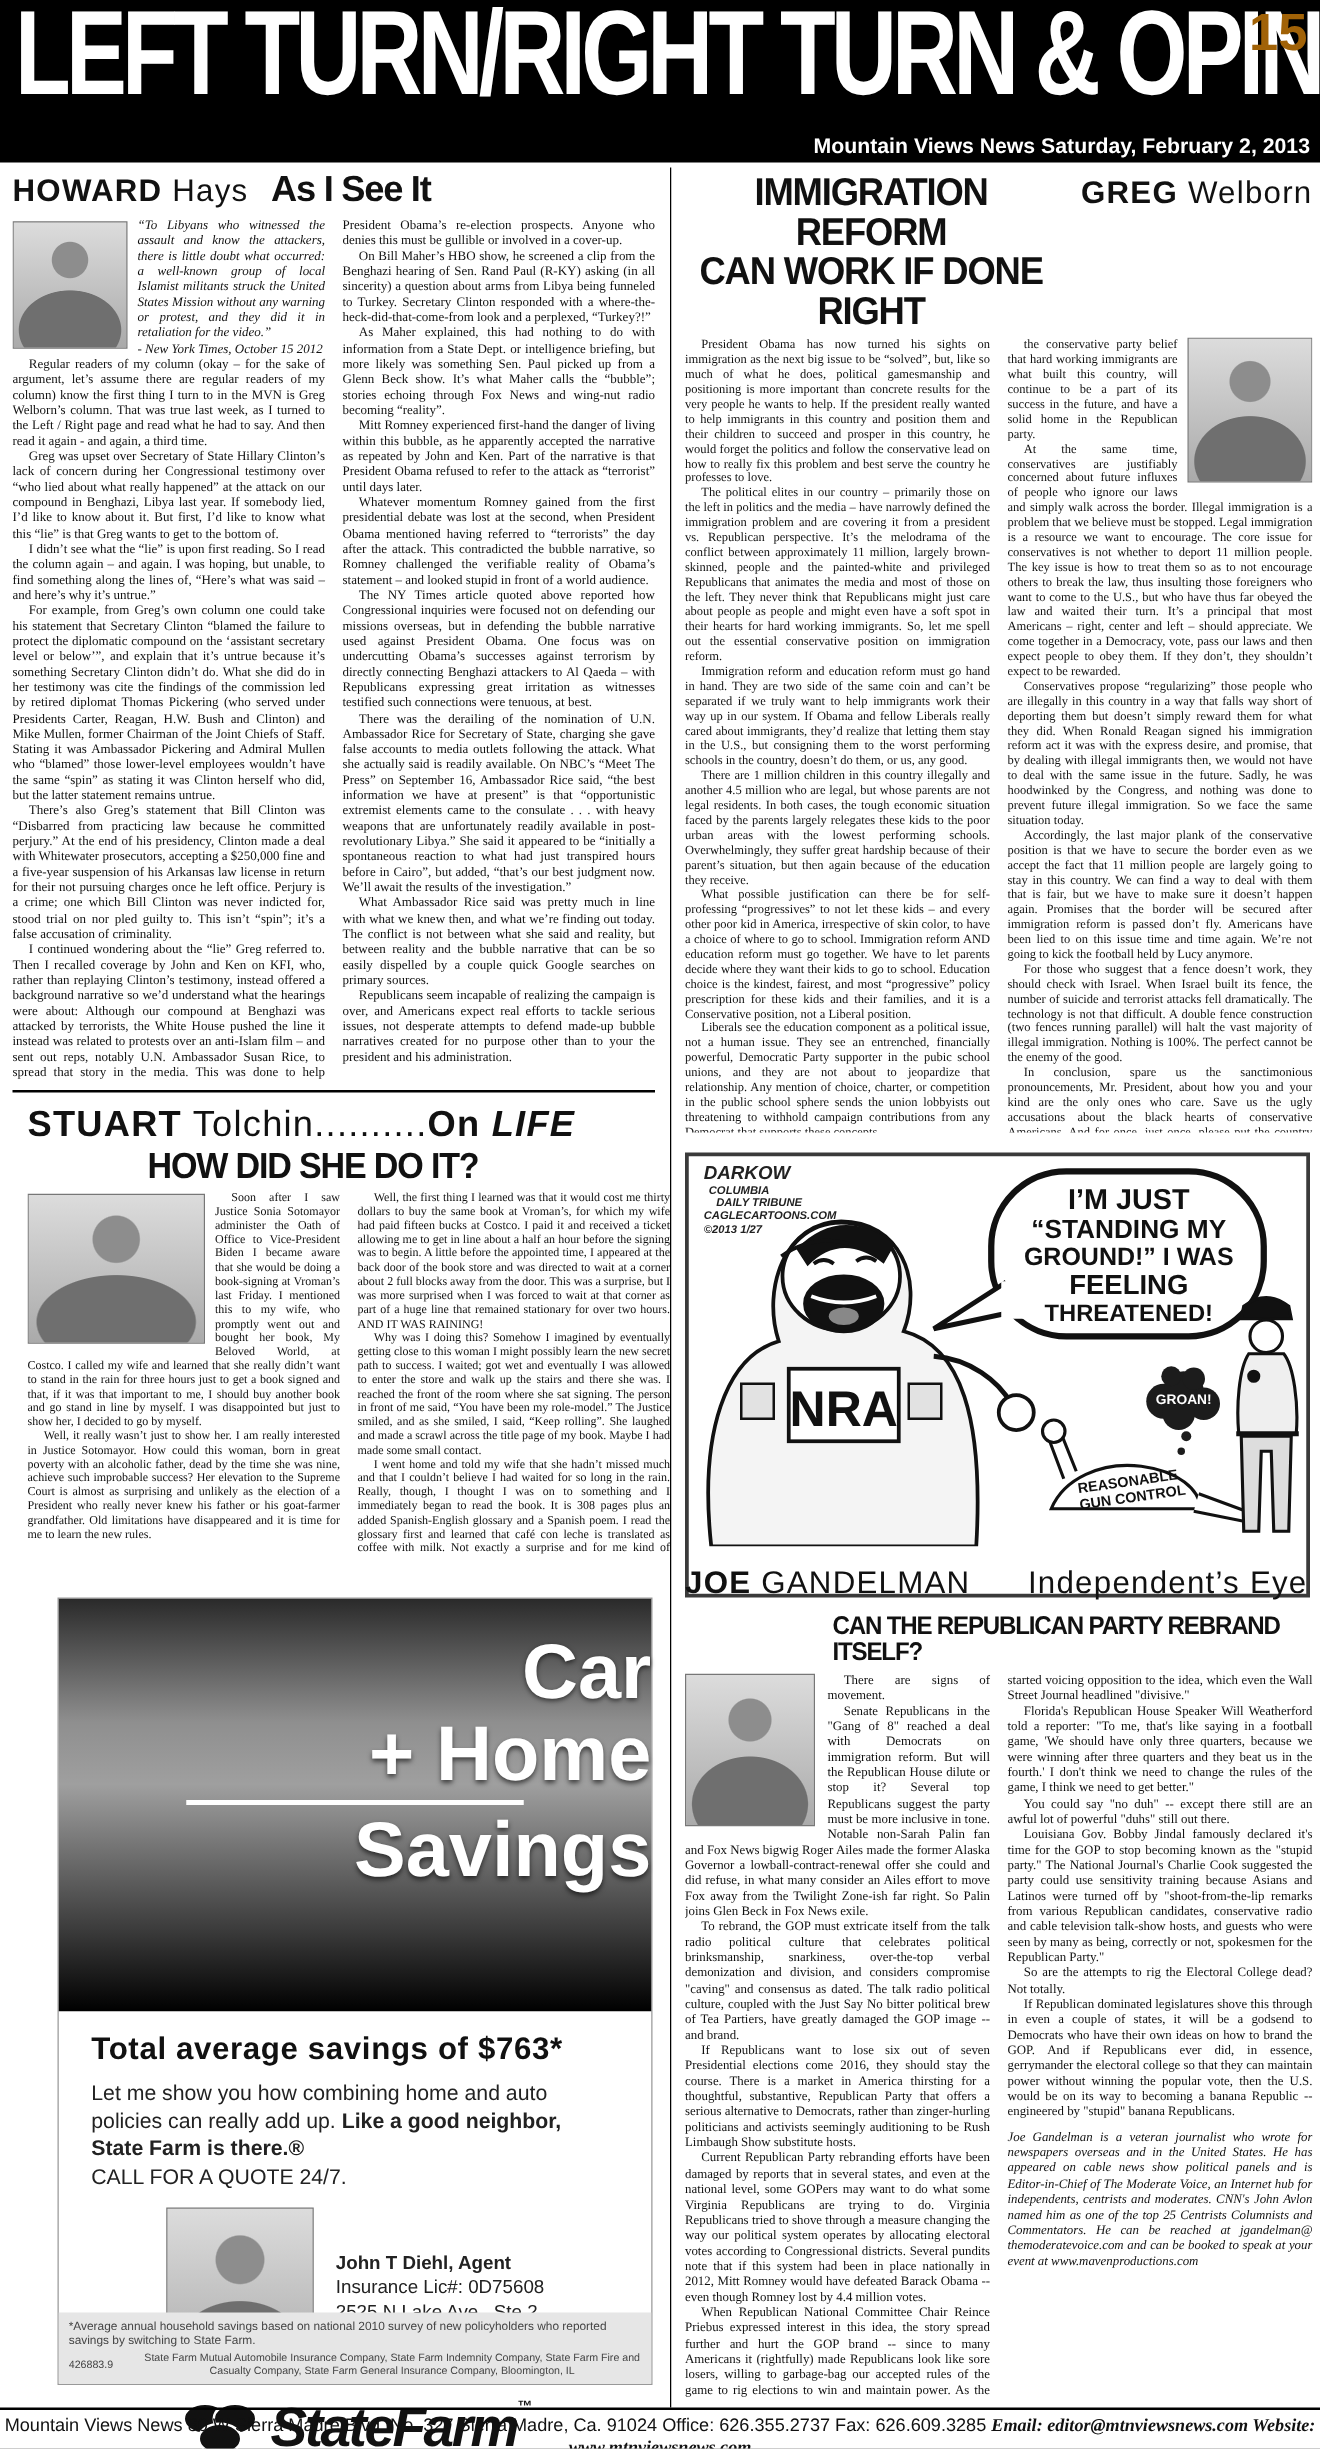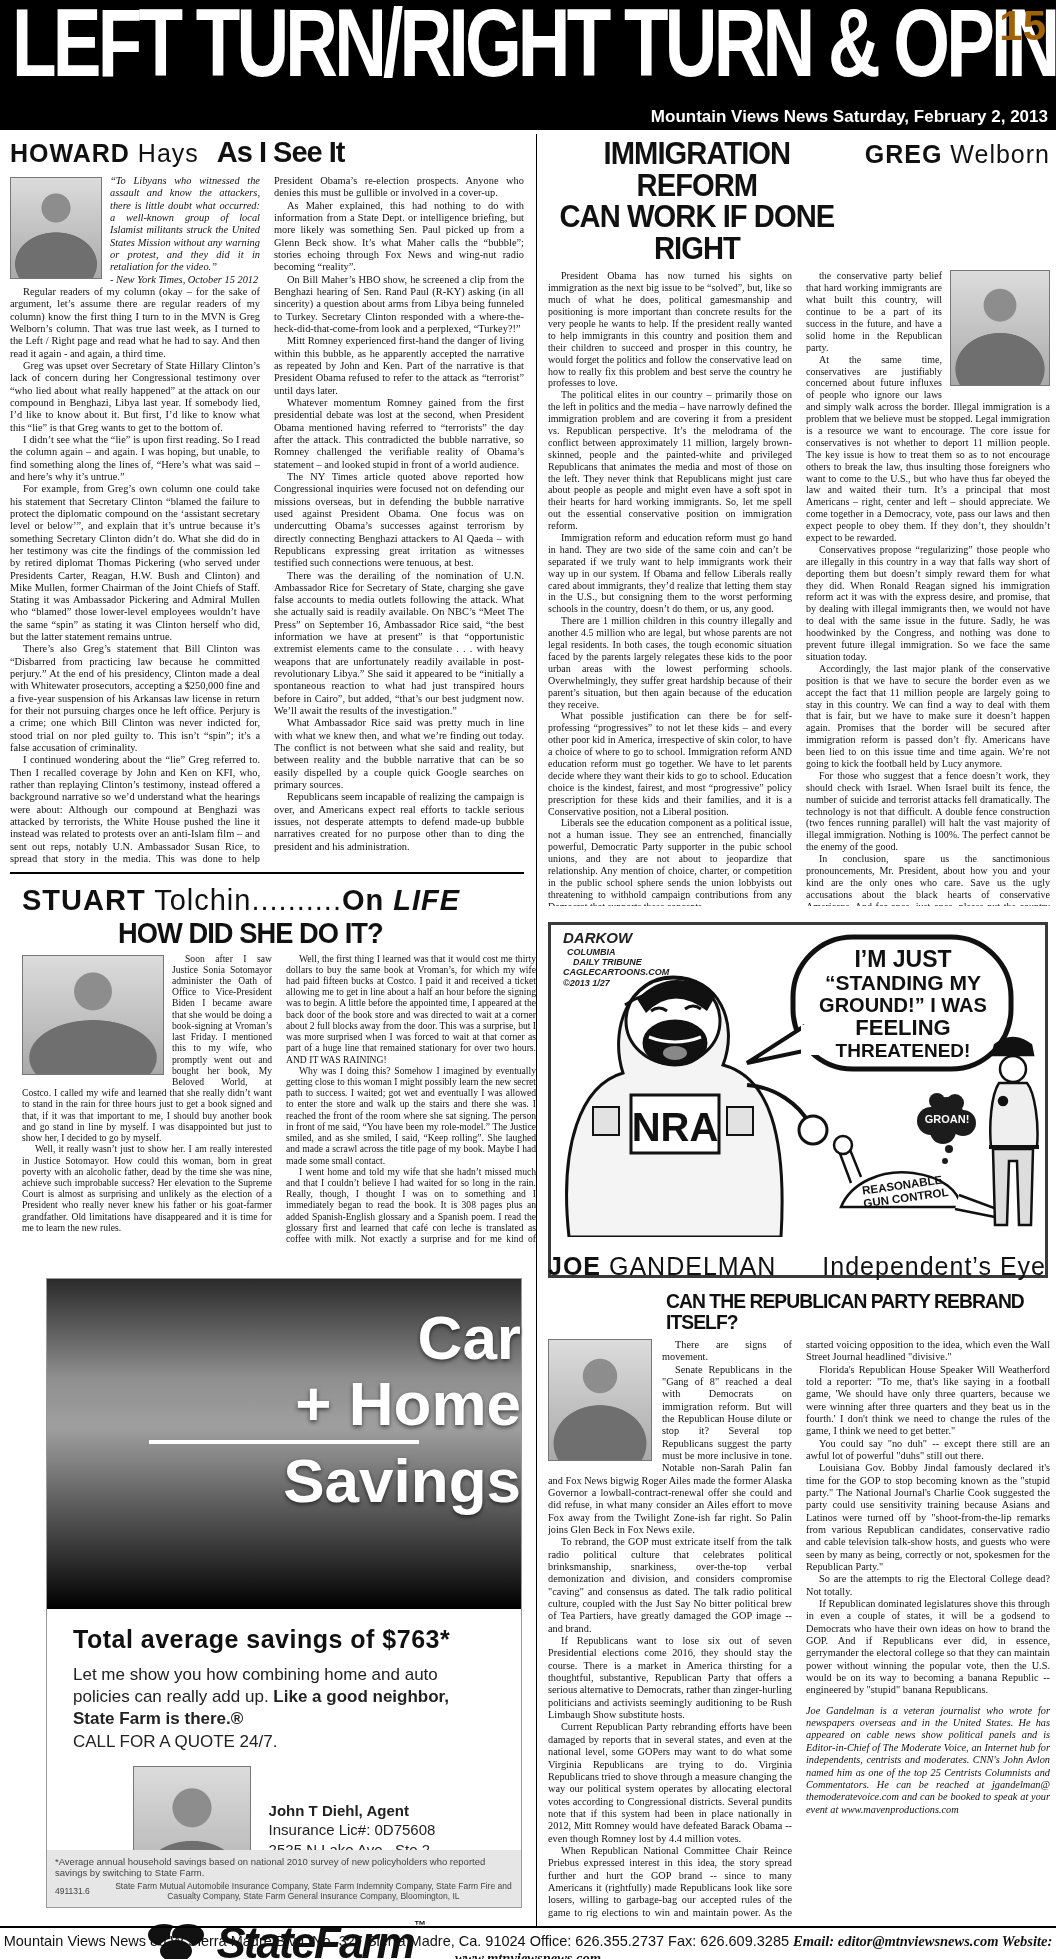--- a/index.html
+++ b/index.html
@@ -84,28 +84,28 @@
       <div class="photo" style="float:left;width:92px;height:102px;margin:2px 8px 4px 0;"></div>
       <p class="quote">“To Libyans who witnessed the assault and know the attackers, there is little doubt what occurred: a well-known group of local Islamist militants struck the United States Mission without any warning or protest, and they did it in retaliation for the video.”</p>
       <p class="attrib">- New York Times, October 15 2012</p>
       <div>
           <p>Regular readers of my column (okay – for the sake of argument, let’s assume there are regular readers of my column) know the first thing I turn to in the MVN is Greg Welborn’s column.  That was true last week, as I turned to the Left / Right page and read what he had to say.  And then read it again - and again, a third time.</p>
           <p>Greg was upset over Secretary of State Hillary Clinton’s lack of concern during her Congressional testimony over “who lied about what really happened” at the attack on our compound in Benghazi, Libya last year.  If somebody lied, I’d like to know about it.  But first, I’d like to know what this “lie” is that Greg wants to get to the bottom of.</p>
           <p>I didn’t see what the “lie” is upon first reading.  So I read the column again – and again.  I was hoping, but unable, to find something along the lines of, “Here’s what was said – and here’s why it’s untrue.”</p>
           <p>For example, from Greg’s own column one could take his statement that Secretary Clinton “blamed the failure to protect the diplomatic compound on the ‘assistant secretary level or below’”, and explain that it’s untrue because it’s something Secretary Clinton didn’t do.  What she did do in her testimony was cite the findings of the commission led by retired diplomat Thomas Pickering (who served under Presidents Carter, Reagan, H.W. Bush and Clinton) and Mike Mullen, former Chairman of the Joint Chiefs of Staff.  Stating it was Ambassador Pickering and Admiral Mullen who “blamed” those lower-level employees wouldn’t have the same “spin” as stating it was Clinton herself who did, but the latter statement remains untrue.</p>
           <p>There’s also Greg’s statement that Bill Clinton was “Disbarred from practicing law because he committed perjury.”  At the end of his presidency, Clinton made a deal with Whitewater prosecutors, accepting a $250,000 fine and a five-year suspension of his Arkansas law license in return for their not pursuing charges once he left office.  Perjury is a crime; one which Bill Clinton was never indicted for, stood trial on nor pled guilty to.  This isn’t “spin”; it’s a false accusation of criminality.</p>
           <p>I continued wondering about the “lie” Greg referred to.  Then I recalled coverage by John and Ken on KFI, who, rather than replaying Clinton’s testimony, instead offered a background narrative so we’d understand what the hearings were about: Although our compound at Benghazi was attacked by terrorists, the White House pushed the line it instead was related to protests over an anti-Islam film – and sent out reps, notably U.N. Ambassador Susan Rice, to spread that story in the media.  This was done to help President Obama’s re-election prospects.  Anyone who denies this must be gullible or involved in a cover-up.</p>
+          <p>On Bill Maher’s HBO show, he screened a clip from the Benghazi hearing of Sen. Rand Paul (R-KY) asking (in all sincerity) a question about arms from Libya being funneled to Turkey.  Secretary Clinton responded with a where-the-heck-did-that-come-from look and a perplexed, “Turkey?!”</p>
           <p>As Maher explained, this had nothing to do with information from a State Dept. or intelligence briefing, but more likely was something Sen. Paul picked up from a Glenn Beck show.  It’s what Maher calls the “bubble”; stories echoing through Fox News and wing-nut radio becoming “reality”.</p>
-          <p>On Bill Maher’s HBO show, he screened a clip from the Benghazi hearing of Sen. Rand Paul (R-KY) asking (in all sincerity) a question about arms from Libya being funneled to Turkey.  Secretary Clinton responded with a where-the-heck-did-that-come-from look and a perplexed, “Turkey?!”</p>
           <p>Mitt Romney experienced first-hand the danger of living within this bubble, as he apparently accepted the narrative as repeated by John and Ken.  Part of the narrative is that President Obama refused to refer to the attack as “terrorist” until days later.</p>
           <p>Whatever momentum Romney gained from the first presidential debate was lost at the second, when President Obama mentioned having referred to “terrorists” the day after the attack. This contradicted the bubble narrative, so Romney challenged the verifiable reality of Obama’s statement – and looked stupid in front of a world audience.</p>
           <p>The NY Times article quoted above reported how Congressional inquiries were focused not on defending our missions overseas, but in defending the bubble narrative used against President Obama.  One focus was on undercutting Obama’s successes against terrorism by directly connecting Benghazi attackers to Al Qaeda – with Republicans expressing great irritation as witnesses testified such connections were tenuous, at best.</p>
           <p>There was the derailing of the nomination of U.N. Ambassador Rice for Secretary of State, charging she gave false accounts to media outlets following the attack.  What she actually said is readily available.  On NBC’s “Meet The Press” on September 16, Ambassador Rice said, “the best information we have at present” is that “opportunistic extremist elements came to the consulate . . . with heavy weapons that are unfortunately readily available in post-revolutionary Libya.”  She said it appeared to be “initially a spontaneous reaction to what had just transpired hours before in Cairo”, but added, “that’s our best judgment now.  We’ll await the results of the investigation.”</p>
           <p>What Ambassador Rice said was pretty much in line with what we knew then, and what we’re finding out today.  The conflict is not between what she said and reality, but between reality and the bubble narrative that can be so easily dispelled by a couple quick Google searches on primary sources.</p>
-          <p>Republicans seem incapable of realizing the campaign is over, and Americans expect real efforts to tackle serious issues, not desperate attempts to defend made-up bubble narratives created for no purpose other than to ding the president and his administration.</p>
+          <p>Republicans seem incapable of realizing the campaign is over, and Americans expect real efforts to tackle serious issues, not desperate attempts to defend made-up bubble narratives created for no purpose other than to your the president and his administration.</p>
         </div>
     </div>
   </section>
 
   <section style="left:548px;top:138px;width:502px;height:768px;">
     <div style="display:flex;align-items:flex-start;">
       <div class="big-head" style="font-size:31px;flex:1;text-align:center;">
         <div>IMMIGRATION REFORM</div>
         <div>CAN WORK IF DONE RIGHT</div>
       </div>
@@ -278,21 +278,21 @@
           <ellipse cx="20" cy="15" rx="17" ry="12" fill="#111" stroke="#fff" stroke-width="2"></ellipse>
           <ellipse cx="44" cy="15" rx="17" ry="12" fill="#111" stroke="#fff" stroke-width="2"></ellipse>
           <ellipse cx="32" cy="31" rx="17" ry="12" fill="#111" stroke="#fff" stroke-width="2"></ellipse>
         </svg>
         <div class="sf-word"><span>StateFarm</span><span class="sf-tm">™</span></div>
       </div>
     </div>
     <div class="ad-gray">
       <div class="ad-disc">*Average annual household savings based on national 2010 survey of new policyholders who reported savings by switching to State Farm.</div>
       <div class="ad-code-row">
-        <span>491131.6</span>
+        <span>426883.9</span>
         <span style="text-align:center;flex:1;">State Farm Mutual Automobile Insurance Company, State Farm Indemnity Company, State Farm Fire and Casualty Company, State Farm General Insurance Company, Bloomington, IL</span>
       </div>
     </div>
   </div>
 
   <div class="footer">
     <span>Mountain Views News   80 W Sierra Madre Blvd.  No. 327   Sierra Madre, Ca.  91024   Office: 626.355.2737  Fax: 626.609.3285  </span><span class="contact">Email: editor@mtnviewsnews.com   Website:  www.mtnviewsnews.com</span>
   </div>
 
 </div>

